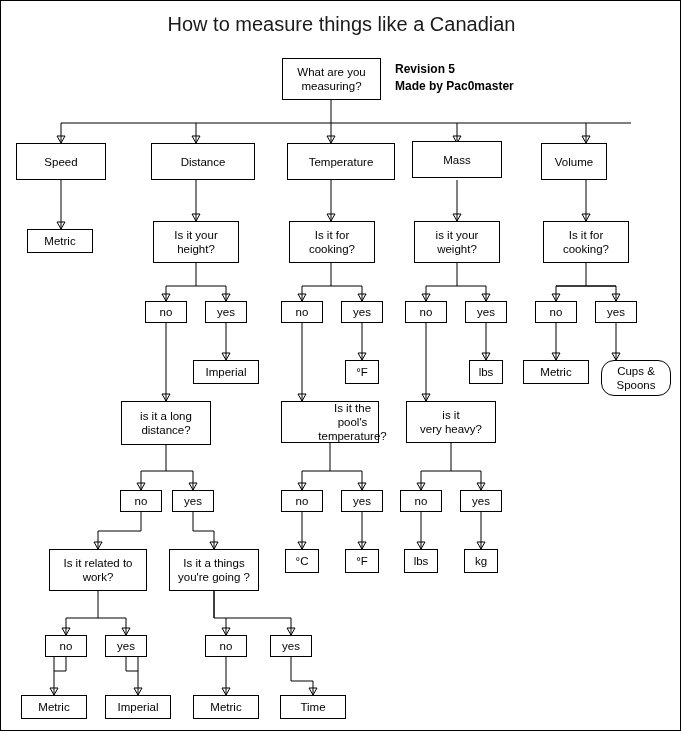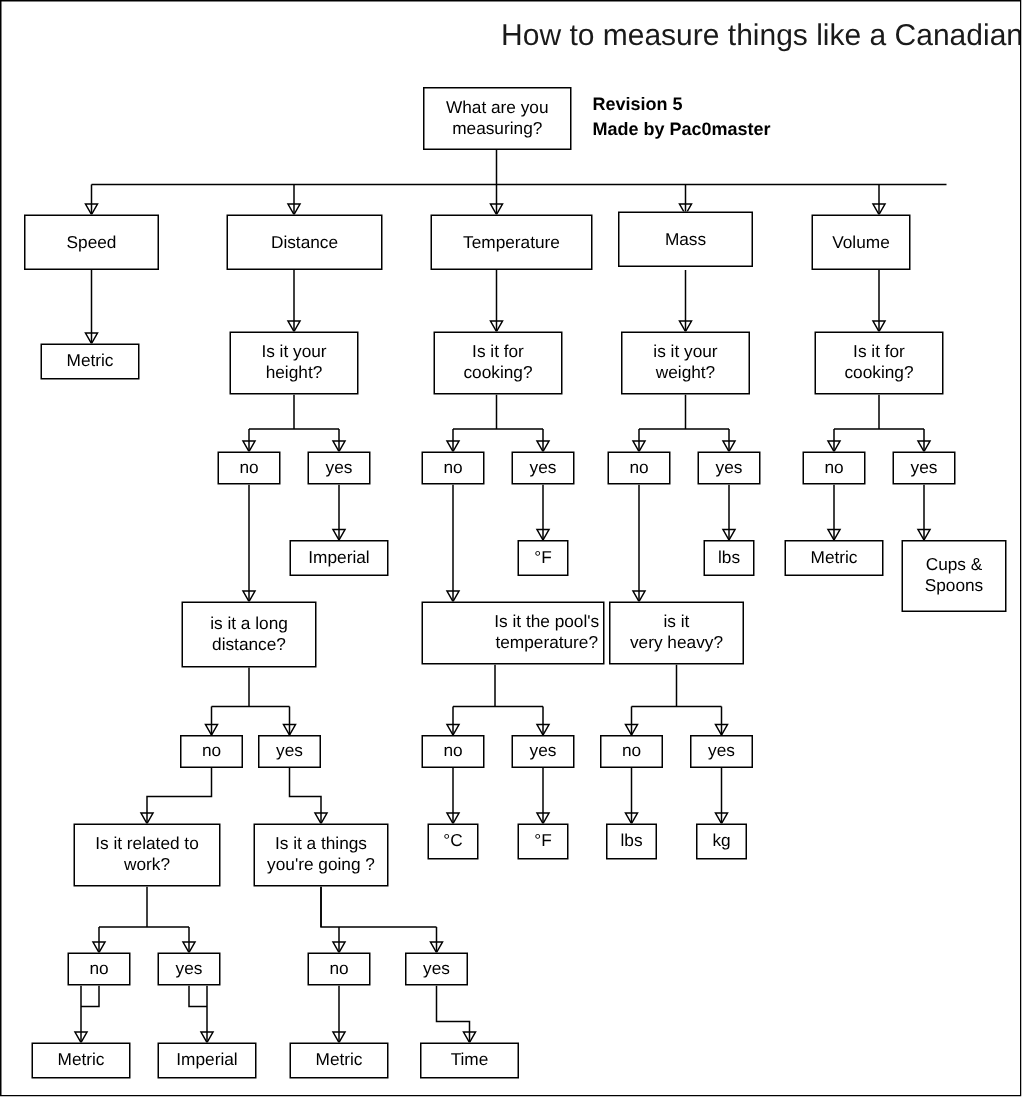--- a/index.html
+++ b/index.html
@@ -17,21 +17,21 @@
     background: #ffffff;
     border: 1px solid #000000;
     box-sizing: border-box;
     overflow: hidden;
   }
   #title {
     position: absolute;
     left: 0;
     top: 12px;
     width: 681px;
-    text-align: right;
+    text-align: center;
     font-size: 20px;
     color: #1a1a1a;
     font-family: "Liberation Sans", sans-serif;
   }
   #revision {
     position: absolute;
     font-size: 12px;
     font-weight: bold;
     color: #000000;
     line-height: 17px;
@@ -182,25 +182,25 @@
       <div class="node" style="left: 280px; top: 300px; width: 42px; height: 22px; white-space: pre-line;">no</div>
       <div class="node" style="left: 340px; top: 300px; width: 42px; height: 22px; white-space: pre-line;">yes</div>
       <div class="node" style="left: 404px; top: 300px; width: 42px; height: 22px; white-space: pre-line;">no</div>
       <div class="node" style="left: 464px; top: 300px; width: 42px; height: 22px; white-space: pre-line;">yes</div>
       <div class="node" style="left: 534px; top: 300px; width: 42px; height: 22px; white-space: pre-line;">no</div>
       <div class="node" style="left: 594px; top: 300px; width: 42px; height: 22px; white-space: pre-line;">yes</div>
       <div class="node" style="left: 192px; top: 359px; width: 66px; height: 24px; white-space: pre-line;">Imperial</div>
       <div class="node" style="left: 344px; top: 359px; width: 34px; height: 24px; white-space: pre-line;">°F</div>
       <div class="node" style="left: 468px; top: 359px; width: 34px; height: 24px; white-space: pre-line;">lbs</div>
       <div class="node" style="left: 522px; top: 359px; width: 66px; height: 24px; white-space: pre-line;">Metric</div>
-      <div class="node" style="left: 600px; top: 359px; width: 70px; height: 48px; white-space: pre-line;">Cups &amp;
+      <div class="node" style="left: 600px; top: 359px; width: 70px; height: 36px; white-space: pre-line; border-radius: 13px;">Cups &amp;
 Spoons</div>
       <div class="node" style="left: 120px; top: 400px; width: 90px; height: 44px; white-space: pre-line;">is it a long
 distance?</div>
-      <div class="node" style="left: 280px; top: 400px; width: 122px; height: 42px; white-space: pre-line; padding-left: 47px;">Is it the pool's
+      <div class="node" style="left: 280px; top: 400px; width: 98px; height: 42px; white-space: pre-line; padding-left: 47px;">Is it the pool's
 temperature?</div>
       <div class="node" style="left: 405px; top: 400px; width: 90px; height: 42px; white-space: pre-line;">is it
 very heavy?</div>
       <div class="node" style="left: 119px; top: 489px; width: 42px; height: 22px; white-space: pre-line;">no</div>
       <div class="node" style="left: 171px; top: 489px; width: 42px; height: 22px; white-space: pre-line;">yes</div>
       <div class="node" style="left: 280px; top: 489px; width: 42px; height: 22px; white-space: pre-line;">no</div>
       <div class="node" style="left: 340px; top: 489px; width: 42px; height: 22px; white-space: pre-line;">yes</div>
       <div class="node" style="left: 399px; top: 489px; width: 42px; height: 22px; white-space: pre-line;">no</div>
       <div class="node" style="left: 459px; top: 489px; width: 42px; height: 22px; white-space: pre-line;">yes</div>
       <div class="node" style="left: 284px; top: 548px; width: 34px; height: 24px; white-space: pre-line;">°C</div>

